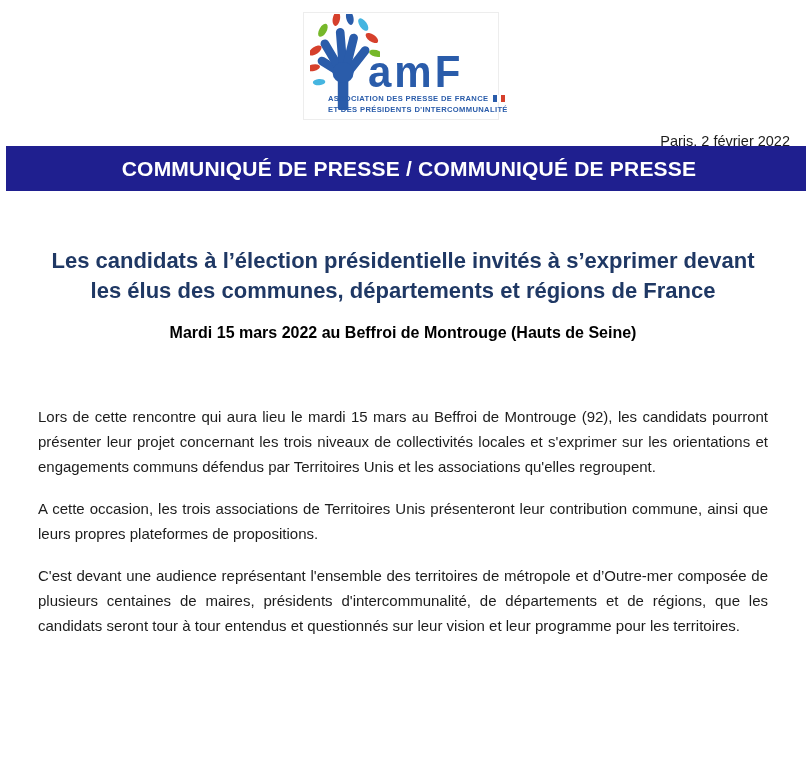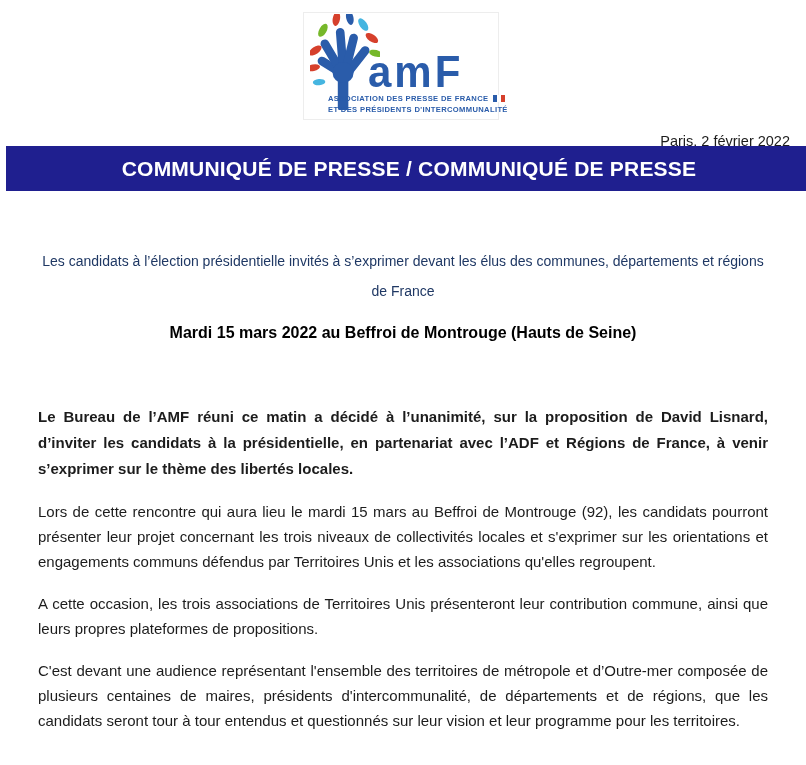--- a/index.html
+++ b/index.html
@@ -76,22 +76,22 @@
     letter-spacing: 0.2px;
   }
 
   
   .title {
     position: absolute;
     top: 246px; left: 40px;
     width: 726px;
     text-align: center;
     color: #1f3864;
-    font-size: 14px;
-    font-weight: 400;
+    font-size: 22px;
+    font-weight: 700;
     line-height: 30px;
   }
   .subtitle {
     position: absolute;
     top: 324px; left: 40px;
     width: 726px;
     text-align: center;
     color: #000000;
     font-size: 16px;
     font-weight: 700;
@@ -155,19 +155,18 @@
   <div class="date-line">Paris, 2 février 2022</div>
 
   <div class="banner">
     <span class="banner-text">COMMUNIQUÉ DE PRESSE / COMMUNIQUÉ DE PRESSE</span>
   </div>
 
   <h1 class="title">Les candidats à l’élection présidentielle invités à s’exprimer devant les élus des communes, départements et régions de France</h1>
   <h2 class="subtitle">Mardi 15 mars 2022 au Beffroi de Montrouge (Hauts de Seine)</h2>
 
   <div class="body-text">
-    <p class="lead">Le Bureau de l’AMF réuni ce matin a décidé à l’unanimité, sur la proposition de David Lisnard, d’inviter les candidats à la présidentielle, en partenariat avec l’ADF et Régions de France, à venir s’exprimer sur le thème des libertés locales.</p>
     <p>Lors de cette rencontre qui aura lieu le mardi 15 mars au Beffroi de Montrouge (92), les candidats pourront présenter leur projet concernant les trois niveaux de collectivités locales et s'exprimer sur les orientations et engagements communs défendus par Territoires Unis et les associations qu'elles regroupent.</p>
     <p>A cette occasion, les trois associations de Territoires Unis présenteront leur contribution commune, ainsi que leurs propres plateformes de propositions.</p>
     <p>C'est devant une audience représentant l'ensemble des territoires de métropole et d’Outre-mer composée de plusieurs centaines de maires, présidents d'intercommunalité, de départements et de régions, que les candidats seront tour à tour entendus et questionnés sur leur vision et leur programme pour les territoires.</p>
   </div>
 
 </div>
 
 </body></html>

